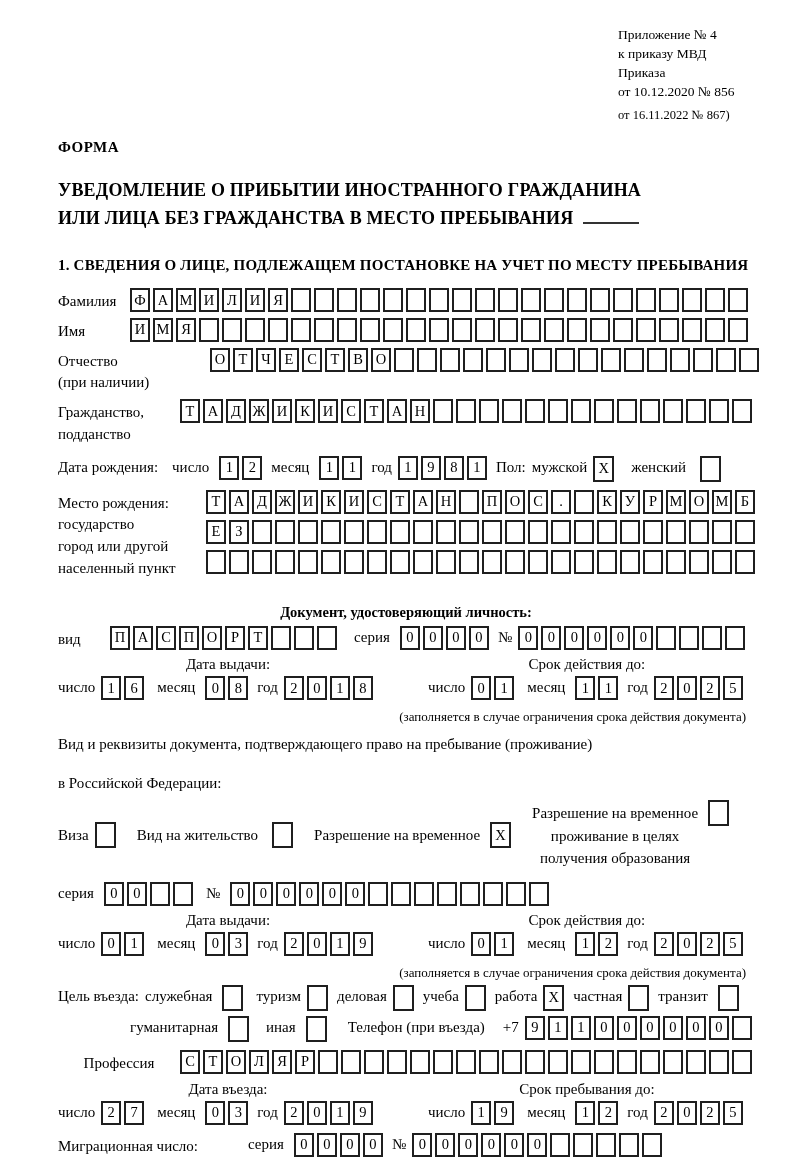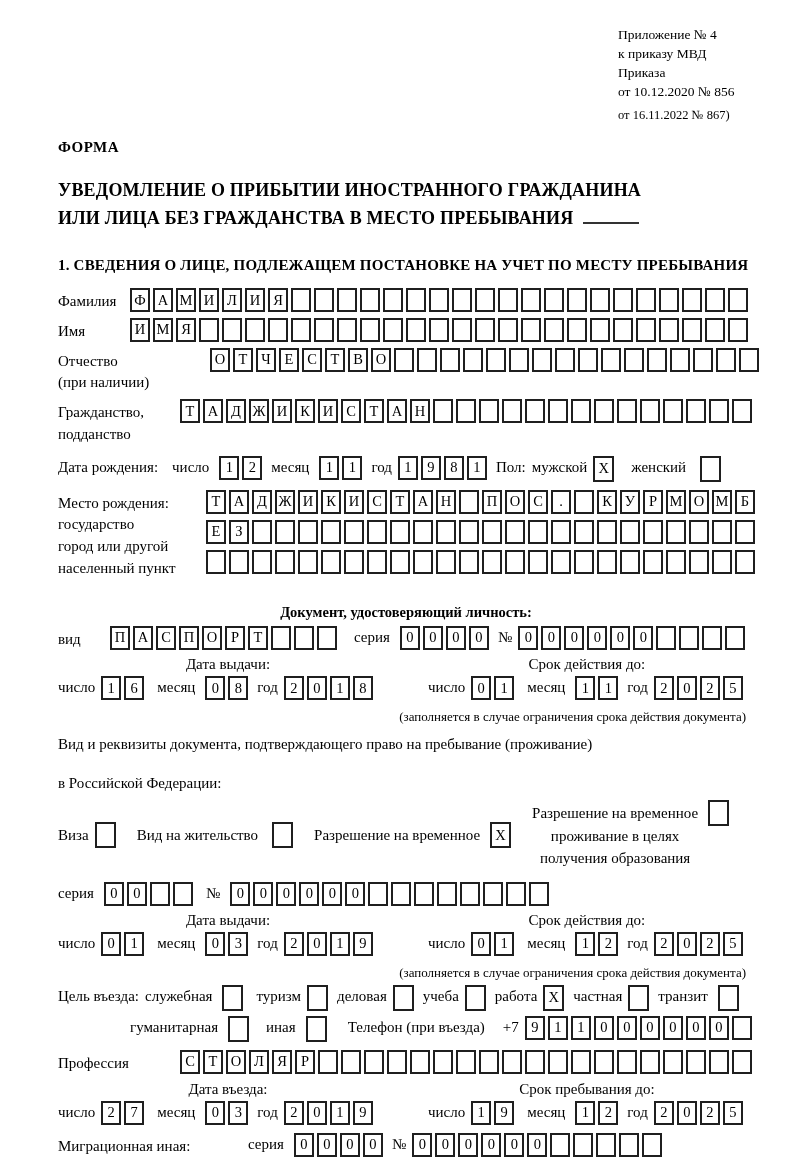--- a/index.html
+++ b/index.html
@@ -522,21 +522,21 @@
         <span class="cell">0</span>
         <span class="cell">0</span>
         <span class="cell">0</span>
         <span class="cell">0</span>
         <span class="cell">0</span>
         <span class="cell"></span>
       </div>
   </div>
 
   <div class="frow" style="margin-top:8px;">
-    <div class="flabel" style="width:122px;">Профессия</div>
+    <div class="flabel" style="width:122px;text-align:center;">Профессия</div>
     <div class="cells">
         <span class="cell">С</span>
         <span class="cell">Т</span>
         <span class="cell">О</span>
         <span class="cell">Л</span>
         <span class="cell">Я</span>
         <span class="cell">Р</span>
         <span class="cell"></span>
         <span class="cell"></span>
         <span class="cell"></span>
@@ -600,21 +600,21 @@
             <span class="cell">2</span>
             <span class="cell">0</span>
             <span class="cell">2</span>
             <span class="cell">5</span>
           </div>
       </div>
     </div>
   </div>
 
   <div class="frow" style="margin-top:8px;">
-    <div class="flabel" style="width:190px;">Миграционная иная:</div>
+    <div class="flabel" style="width:190px;">Миграционная число:</div>
     <span class="inline-lbl">серия</span>
     <div class="cells gap10">
         <span class="cell">0</span>
         <span class="cell">0</span>
         <span class="cell">0</span>
         <span class="cell">0</span>
       </div>
     <span class="inline-lbl gap6">№</span>
     <div class="cells gap6">
         <span class="cell">0</span>

